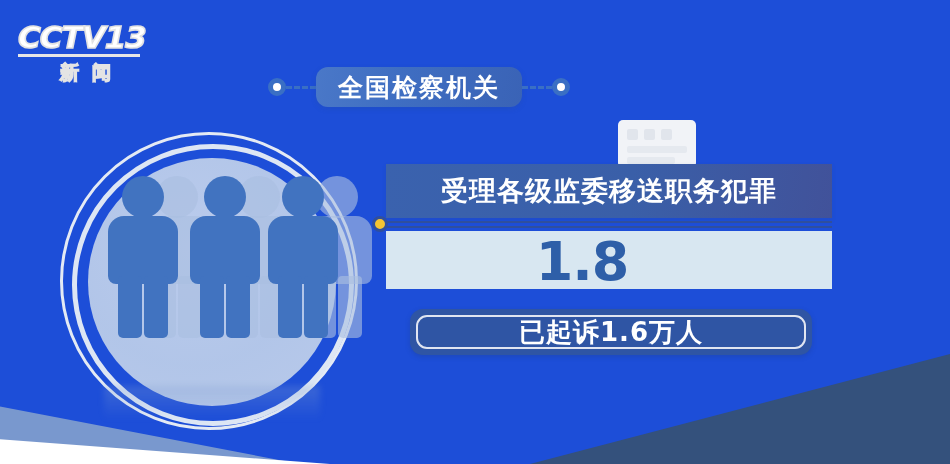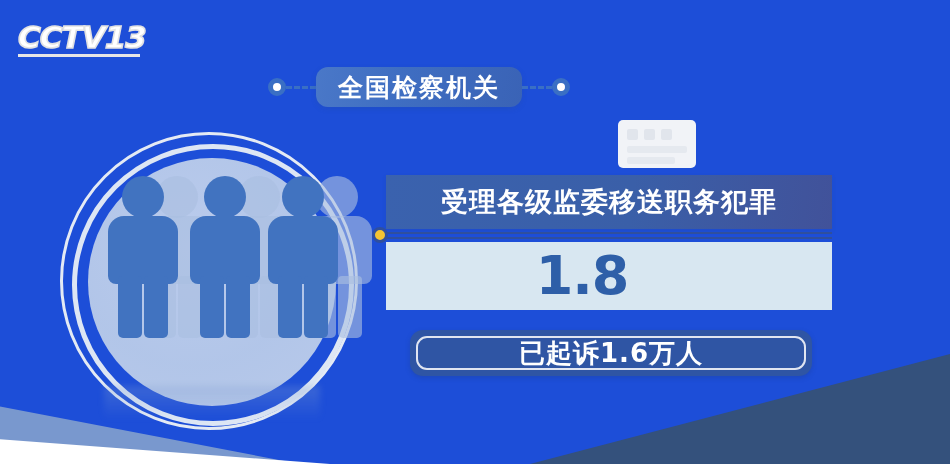--- a/index.html
+++ b/index.html
@@ -202,21 +202,21 @@
     font-weight: bold;
     letter-spacing: 2px;
     box-shadow: 0 2px 5px rgba(40,80,150,.25);
     white-space: nowrap;
   }
 
   
   .panel {
     position: absolute;
     left: 386px;
-    top: 175px;
+    top: 164px;
     width: 446px;
   }
   .headline-bar {
     height: 54px;
     background: linear-gradient(95deg, #3a62ae 0%, #3a5fa8 55%, #41529a 100%);
     display: flex;
     align-items: center;
     justify-content: center;
     box-shadow: 0 2px 4px rgba(40,70,140,.18);
   }
@@ -247,24 +247,24 @@
     top: -5px;
     width: 16px;
     height: 16px;
     border-radius: 50%;
     background: #f5c432;
     border: 3px solid #2f4f9e;
     box-sizing: border-box;
   }
   .stat-panel {
     margin-top: 2px;
-    height: 68px;
+    height: 58px;
     background: #d8e7f1;
     display: flex;
-    align-items: center;
+    align-items: flex-end;
     justify-content: center;
     padding-right: 54px;
     box-sizing: border-box;
   }
   .stat-num {
     color: #2e5fa8;
     font-size: 54px;
     font-weight: bold;
     line-height: 1;
     letter-spacing: -1px;
@@ -358,20 +358,21 @@
       <div class="gc-blk"></div>
       <div class="gc-blk"></div>
     </div>
     <div class="gc-bar" style="top:26px; width:60px;"></div>
     <div class="gc-bar" style="top:37px; width:48px;"></div>
   </div>
 
   <div class="logo">
     <div class="cctv-txt">CCTV13</div>
     <div class="cctv-underline"></div>
+    <div class="logo-sub">新闻</div>
   </div>
 
   <div class="illus">
     <div class="ring ring-outer"></div>
     <div class="ring ring-mid"></div>
     <div class="disc"></div>
 
     <div class="people">
 
       <div class="person p-ghost" style="left:86px; top:48px;">

